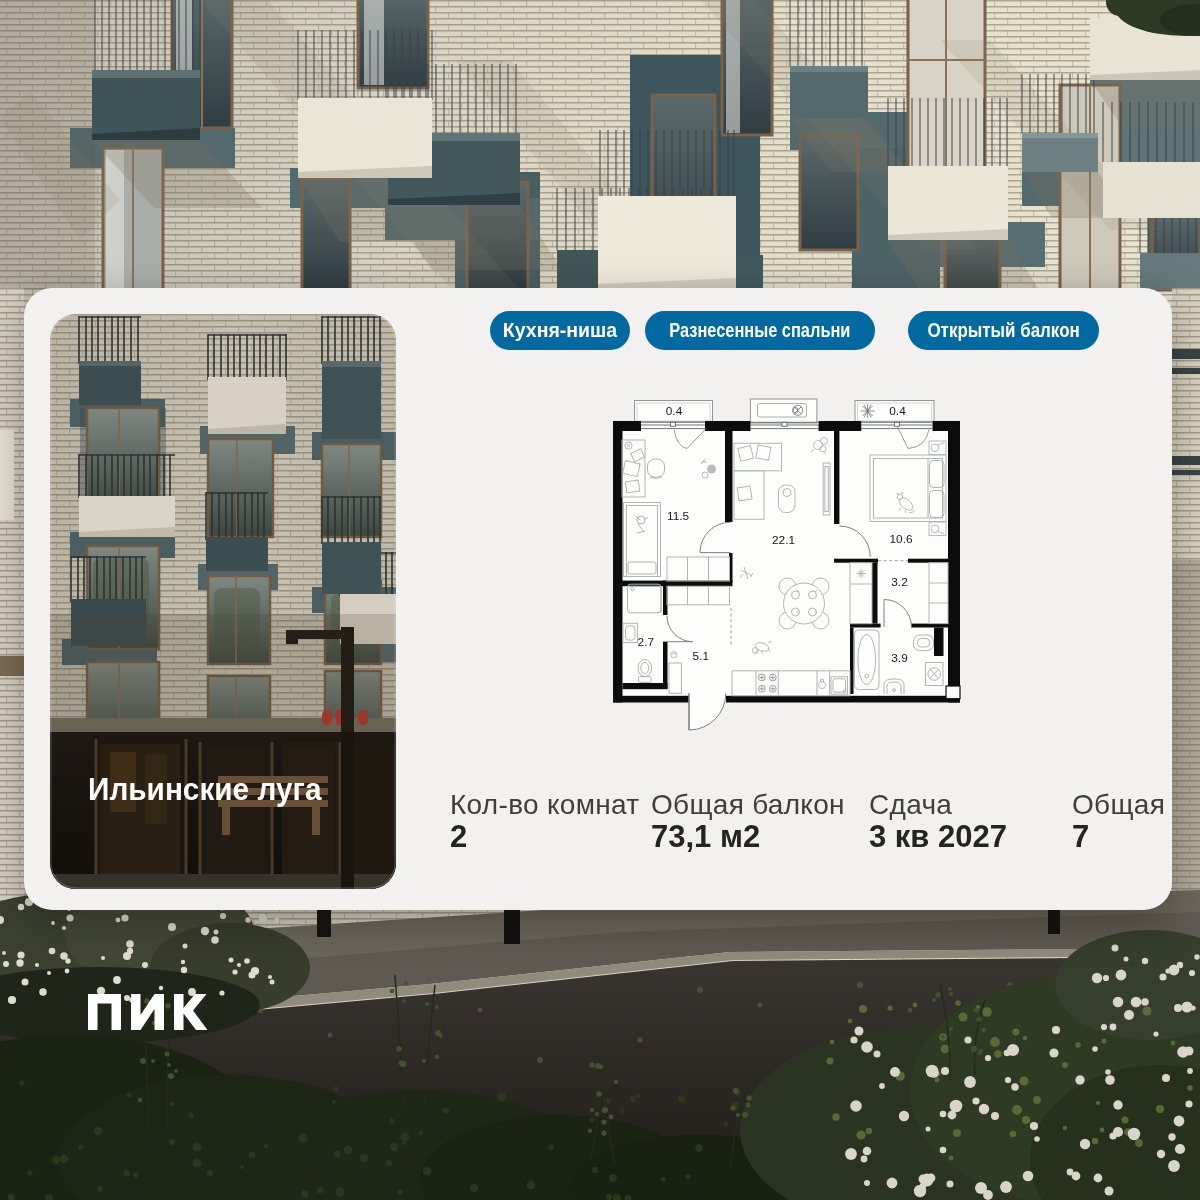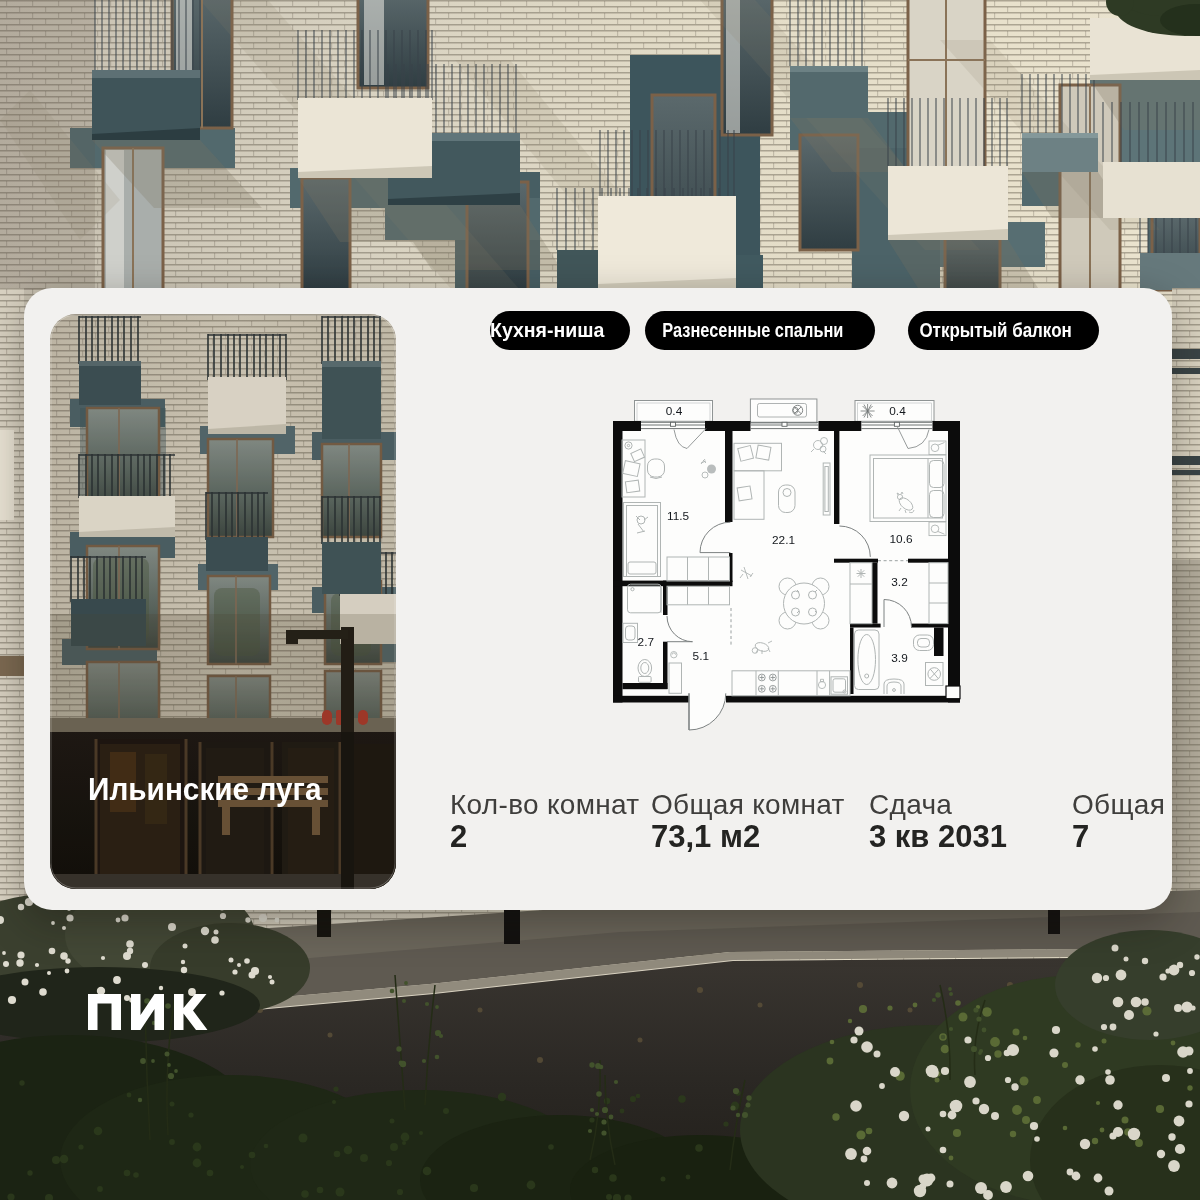--- a/index.html
+++ b/index.html
@@ -1,19 +1,19 @@
 <!DOCTYPE html>
 <html><head>
 <meta charset="utf-8">
 <style>
 html,body{margin:0;padding:0}
 body{width:1200px;height:1200px;position:relative;overflow:hidden;font-family:"Liberation Sans",sans-serif;background:#d8d1c0}
 .abs{position:absolute}
 .card{position:absolute;left:24px;top:288px;width:1148px;height:622px;background:#f2f1ef;border-radius:28px;box-shadow:0 12px 40px rgba(20,18,12,.35)}
-.tag{position:absolute;top:311px;height:39px;background:#000000;border-radius:20px;color:#fff;font-weight:bold;font-size:19.5px;line-height:39px;}
+.tag{position:absolute;top:311px;height:39px;background:#0369a1;border-radius:20px;color:#fff;font-weight:bold;font-size:19.5px;line-height:39px;text-align:center}
 .tag span{display:inline-block}
 .lbl{position:absolute;top:789px;font-size:28px;color:#3f3e3c;letter-spacing:.3px}
 .val{position:absolute;top:819px;font-size:31px;font-weight:bold;color:#242422}
 .insettitle{position:absolute;left:88px;top:771px;font-size:32px;font-weight:bold;color:#fff;letter-spacing:0;transform:scaleX(.93);transform-origin:0 0;white-space:nowrap}
 </style>
 </head>
 <body>
 
 <svg class="abs" style="left:0;top:0" width="1200" height="1200" viewBox="0 0 1200 1200">
 <defs>
@@ -1291,27 +1291,27 @@
 <text x="645.8" y="646">2.7</text>
 <text x="700.8" y="659.5">5.1</text>
 </g>
 </g>
 </svg>
 
 <div class="lbl" style="left:450px">Кол-во комнат</div>
 
 <div class="val" style="left:450px">2</div>
 
-<div class="lbl" style="left:651px">Общая комнат</div>
+<div class="lbl" style="left:651px">Общая балкон</div>
 
 <div class="val" style="left:651px">73,1 м2</div>
 
 <div class="lbl" style="left:869px">Сдача</div>
 
-<div class="val" style="left:869px">3 кв 2031</div>
+<div class="val" style="left:869px">3 кв 2027</div>
 
 <div class="lbl" style="left:1072px">Общая</div>
 
 <div class="val" style="left:1072px">7</div>
 
 <svg class="abs" style="left:88px;top:994px" width="120" height="36" viewBox="0 0 120 36">
 <g fill="#ffffff">
 <path d="M0,0 H33 V36 H23.5 V9.5 H9.5 V36 H0 Z"></path>
 <path d="M43,0 H52.5 V21 L66.5,0 H76 V36 H66.5 V15 L52.5,36 H43 Z"></path>
 <path d="M86,0 H95.5 V14 L107,0 H118.5 L105,16.5 L119.5,36 H108 L95.5,19.5 V36 H86 Z"></path>

